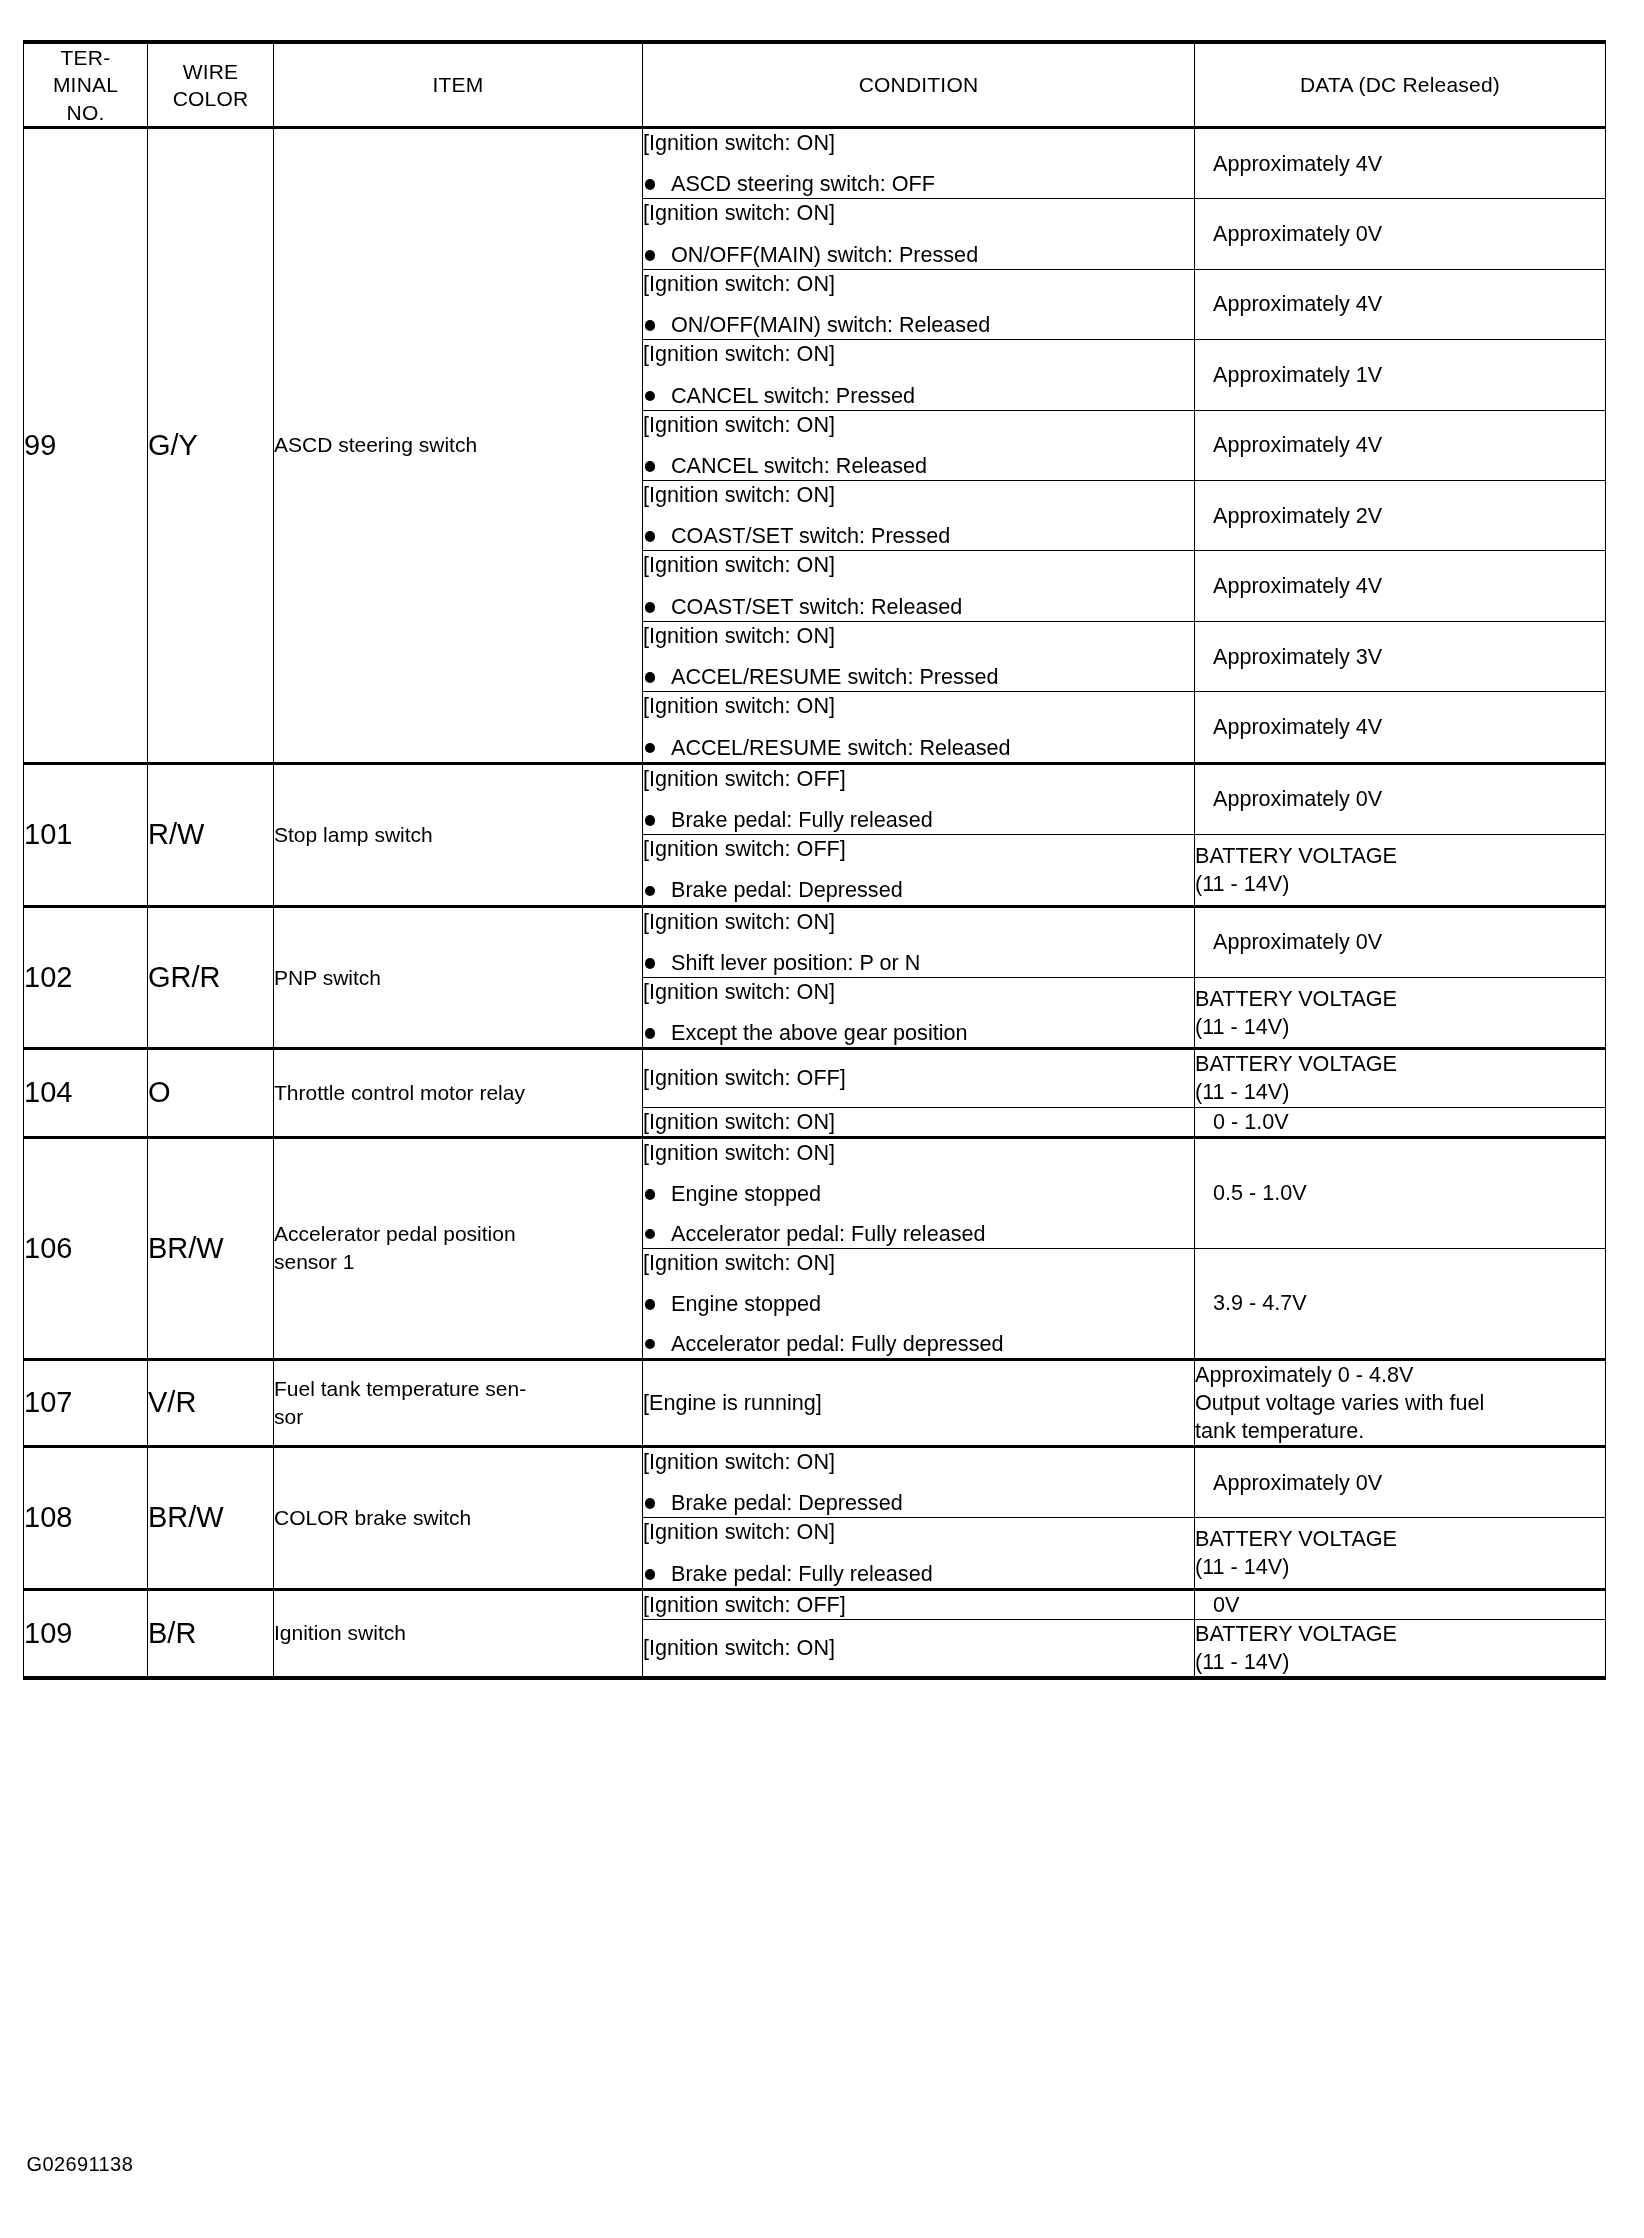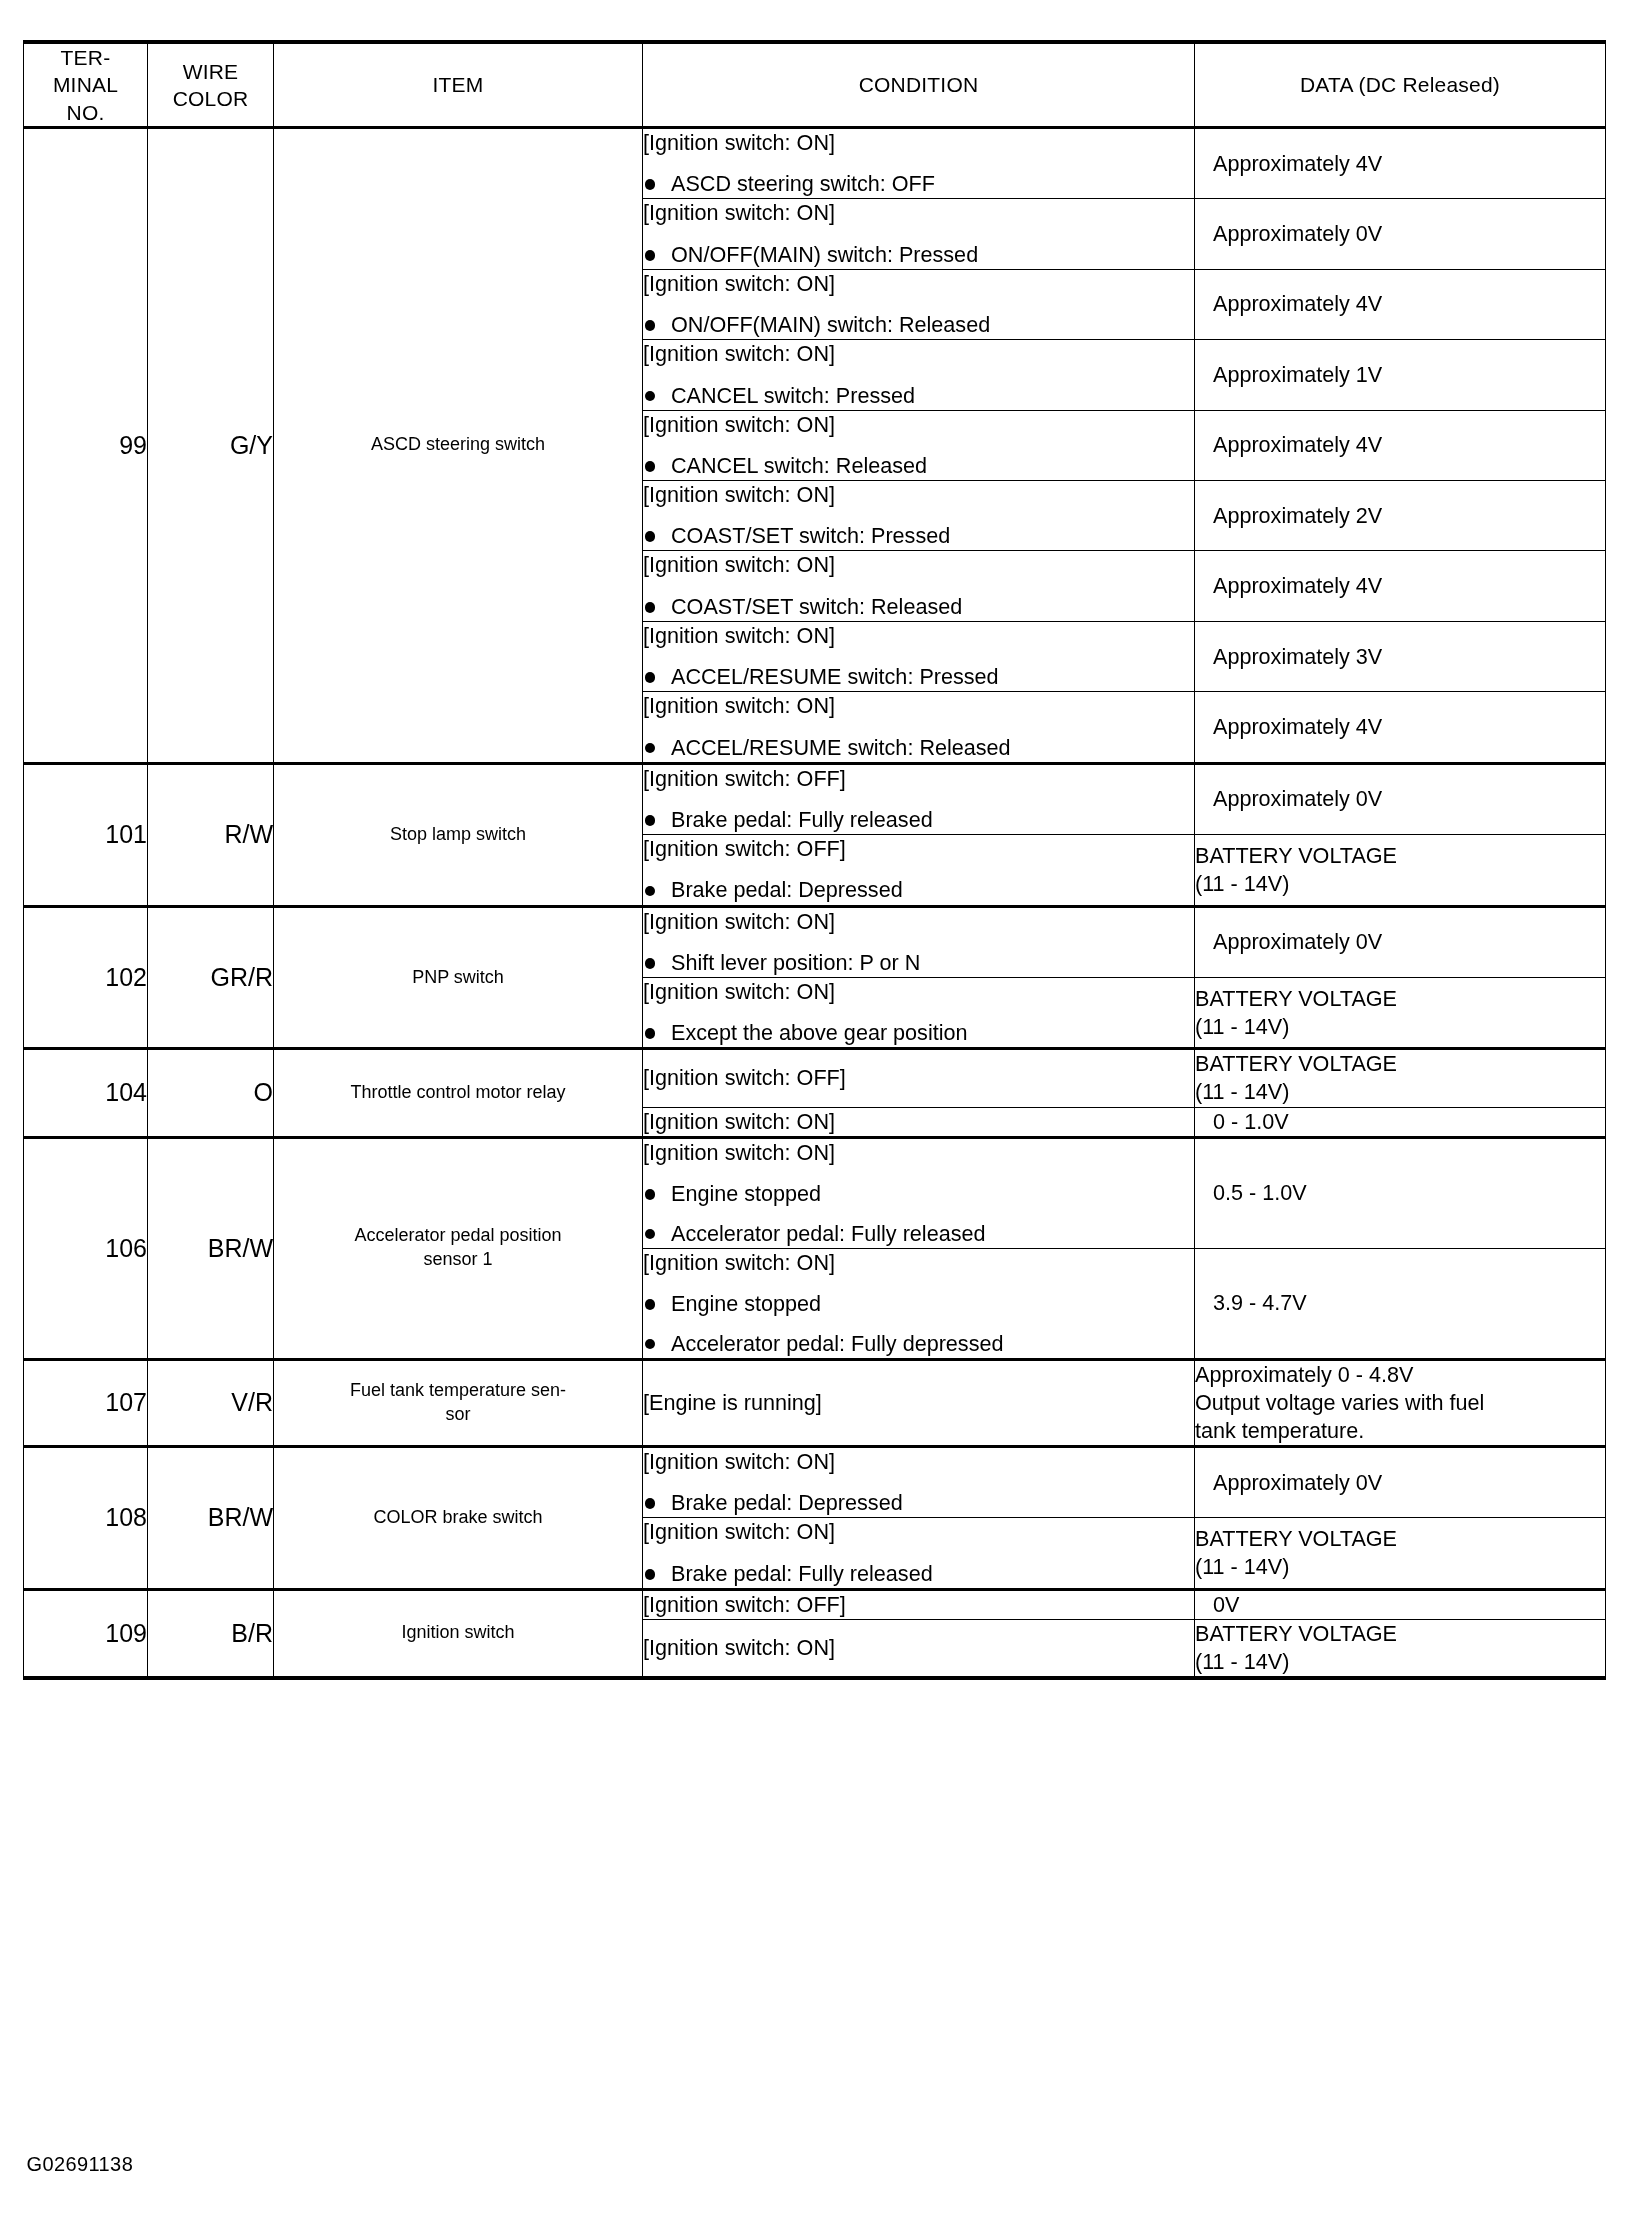--- a/index.html
+++ b/index.html
@@ -54,29 +54,28 @@
 
   .hdr-cell {
     text-align: center;
     font-size: 21px;
     line-height: 1.30;
     padding: 13.3px 6.6px 15px 6.6px;
     letter-spacing: 0.2px;
   }
 
   .term-cell, .wire-cell {
-    text-align: right;
-    font-size: 25px;
+    text-align: left;
+    font-size: 29px;
   }
 
   .item-cell {
-    font-size: 18px;
+    font-size: 21px;
     padding: 0 11.6px 0 15px;
     line-height: 1.32;
-    text-align: center;
   }
 
   .cond-cell {
     padding: 15px 11.6px 15px 18px;
     font-size: 21.6px;
     line-height: 1.30;
   }
   .cond-head {
     font-weight: normal;
     white-space: nowrap;

